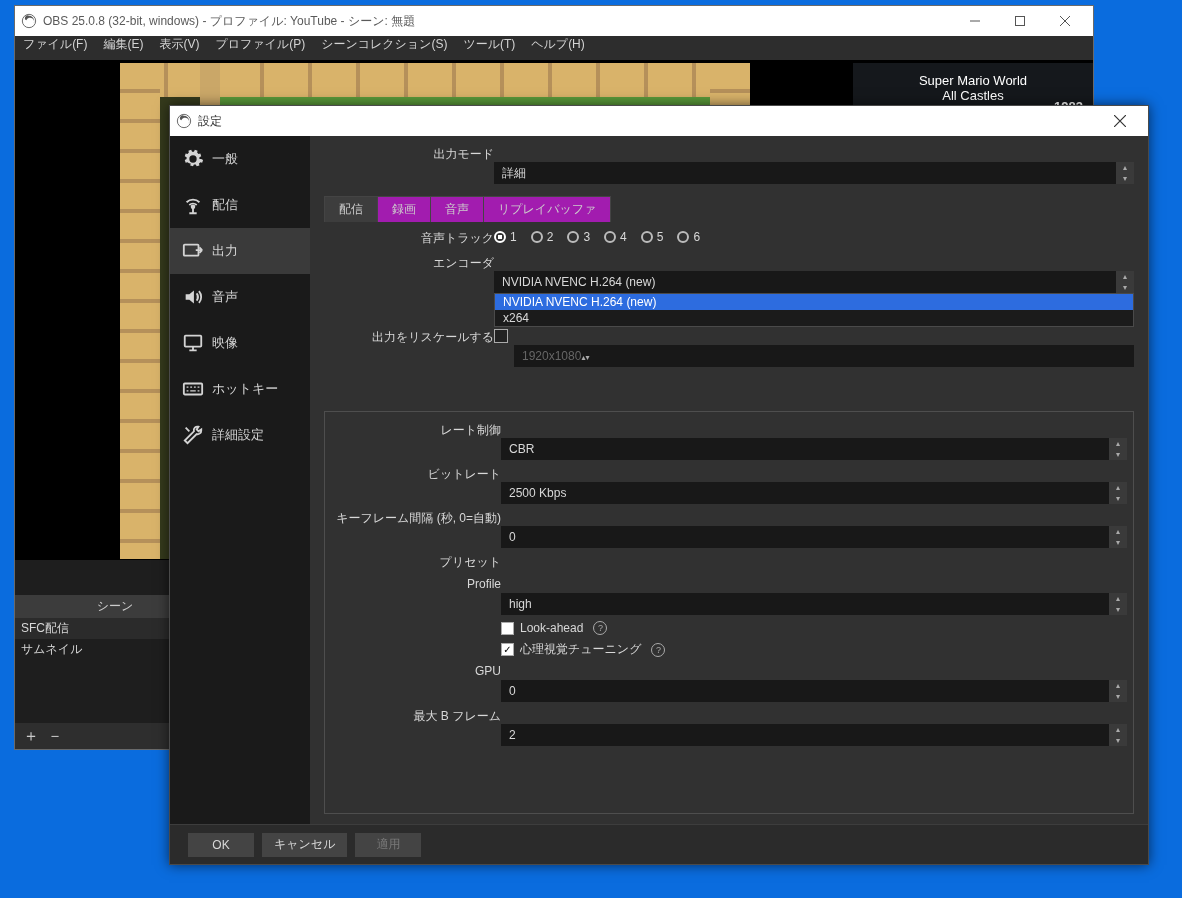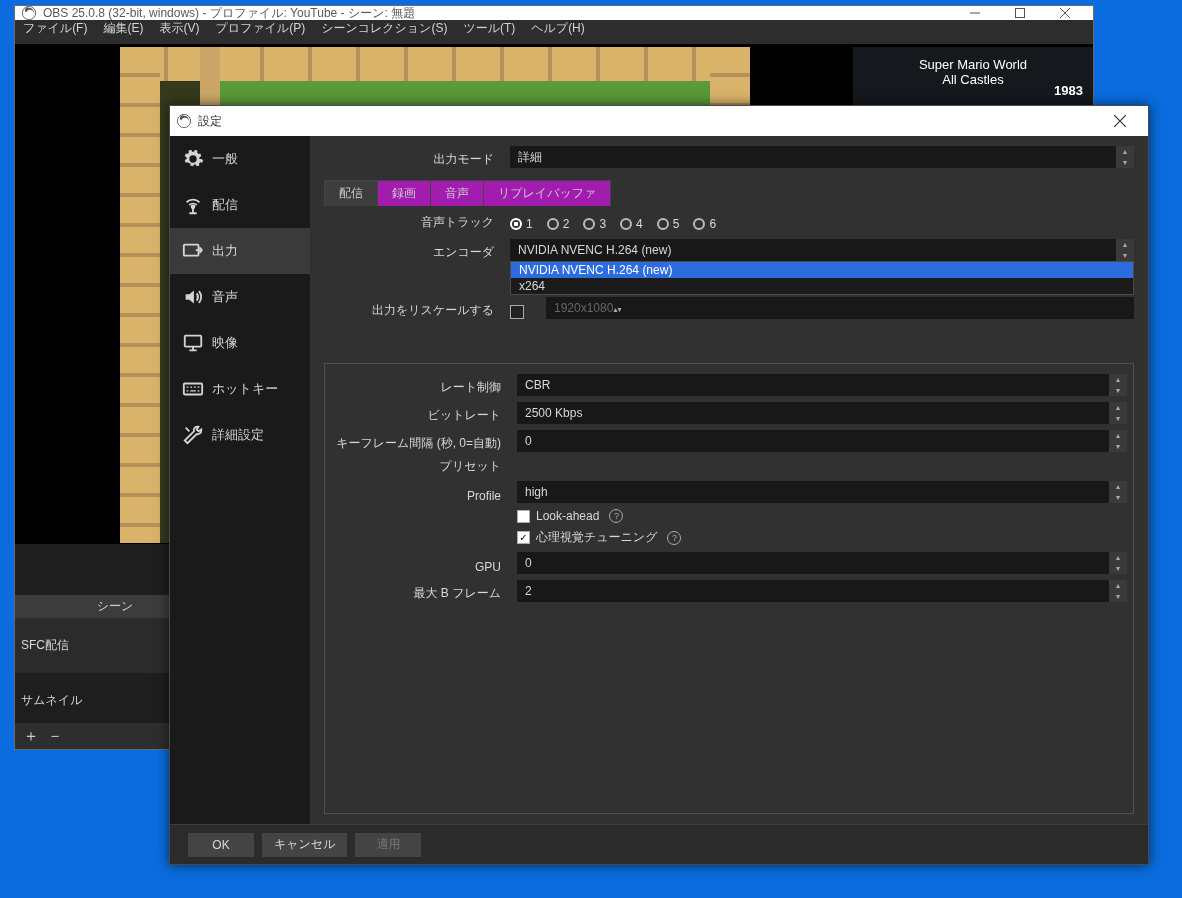--- a/index.html
+++ b/index.html
@@ -1,63 +1,63 @@
 <!DOCTYPE html>
 <html><head>
 <meta charset="utf-8">
 <style>
 * { box-sizing: border-box; margin: 0; padding: 0; font-family: "Meiryo UI", "Yu Gothic UI", sans-serif; }
 body { background: #0a6cde; width: 1182px; height: 898px; overflow: hidden; position: relative; }
 
 
 .main-window { position: absolute; left: 14px; top: 5px; width: 1080px; height: 745px; background: #1e1e1e; border: 1px solid #6a6a6a; }
-.main-titlebar { height: 14px; background: #fff; display: flex; align-items: center; padding: 0 6px; color: #5a5a5a; font-size: 12px; }
+.main-titlebar { height: 30px; background: #fff; display: flex; align-items: center; padding: 0 6px; color: #5a5a5a; font-size: 12px; }
 .main-titlebar .obs-logo { width: 16px; height: 16px; margin-right: 6px; }
 .main-titlebar .spacer { flex: 1; }
 .win-controls { display: flex; gap: 0; }
 .win-btn { width: 45px; height: 28px; display: flex; align-items: center; justify-content: center; color: #555; }
 .win-btn svg { width: 10px; height: 10px; }
 
 .main-menubar { height: 24px; background: #2d2d2d; display: flex; align-items: flex-start; padding: 0 8px; gap: 16px; font-size: 12px; color: #d4d4d4; }
 
 .preview-area { position: relative; height: 500px; background: #000; }
 .preview-game { position: absolute; left: 105px; top: 3px; width: 630px; height: 496px; background: #353a1c; }
 .preview-overlay { position:absolute; right:0; top:3px; width:240px; height:90px; background:#15181c; color:#fff; font-size:13px; text-align:center; padding-top:10px; }
 .preview-overlay .year { position:absolute; right:10px; top:36px; font-weight:bold; }
 
 .scenes-panel { position:absolute; left:0; bottom:0; width:200px; }
 .scenes-header { background:#3c3c3c; color:#ccc; text-align:center; font-size:12px; padding:3px 0; }
 .scenes-list { background:#1e1e1e; height:105px; }
-.scene-item { color:#d8d8d8; font-size:12px; padding:19px 6px; }
+.scene-item { color:#d8d8d8; font-size:12px; padding:2px 6px; }
 .scene-item.selected { background:#2b2b2b; }
 .scenes-toolbar { background:#2e2e2e; height:26px; display:flex; align-items:center; gap:8px; padding:0 8px; color:#ccc; font-size:16px; }
 .scenes-toolbar .sep { flex:1; }
 
 
 .dialog { position:absolute; left:169px; top:105px; width:980px; height:760px; background:#2b2b2b; border:1px solid #4a4a4a; box-shadow:0 0 12px rgba(0,0,0,.6); display:flex; flex-direction:column; }
 .dlg-titlebar { height:30px; background:#fff; display:flex; align-items:center; padding:0 6px; color:#333; font-size:12px; }
 .dlg-close { margin-left:auto; width:45px; height:28px; display:flex; align-items:center; justify-content:center; }
 .dlg-body { flex:1; display:flex; min-height:0; }
 
 
 .sidebar { width:140px; background:#1a1a1a; display:flex; flex-direction:column; }
 .side-item { display:flex; align-items:center; gap:8px; padding:0 12px; height:46px; color:#d4d4d4; font-size:13px; }
 .side-item.selected { background:#3a3a3a; }
 .side-item svg { width:22px; height:22px; fill:#d4d4d4; }
 
 
 .content { flex:1; background:#313131; padding:10px 14px 10px 14px; display:flex; flex-direction:column; gap:8px; overflow:hidden; }
 
-.row { display:flex; align-items:flex-end; gap:16px; }
+.row { display:flex; align-items:flex-start; gap:0; }
 .row .label { width:170px; text-align:right; color:#d8d8d8; font-size:12px; }
 .row .field { flex:1; }
 
 .select, .textval, .spin {
   background:#181818; color:#d8d8d8; font-size:12px; height:22px;
-  display:flex; align-items:center; padding:0 8px; position:relative;
+  display:flex; align-items:center; padding:0 8px; position:relative;margin-top:16px;
 }
 .select .caret-box, .spin .spin-box {
   position:absolute; right:0; top:0; width:18px; height:100%;
   background:#3a3a3a; display:flex; flex-direction:column;
 }
 .caret-box::before { content:"▴"; font-size:8px; color:#aaa; text-align:center; line-height:11px; }
 .caret-box::after  { content:"▾"; font-size:8px; color:#aaa; text-align:center; line-height:11px; }
 .spin-box .up, .spin-box .dn { flex:1; display:flex; align-items:center; justify-content:center; font-size:8px; color:#aaa; background:#3a3a3a; }
 .spin-box .up::before{content:"▴";} .spin-box .dn::before{content:"▾";}
 

